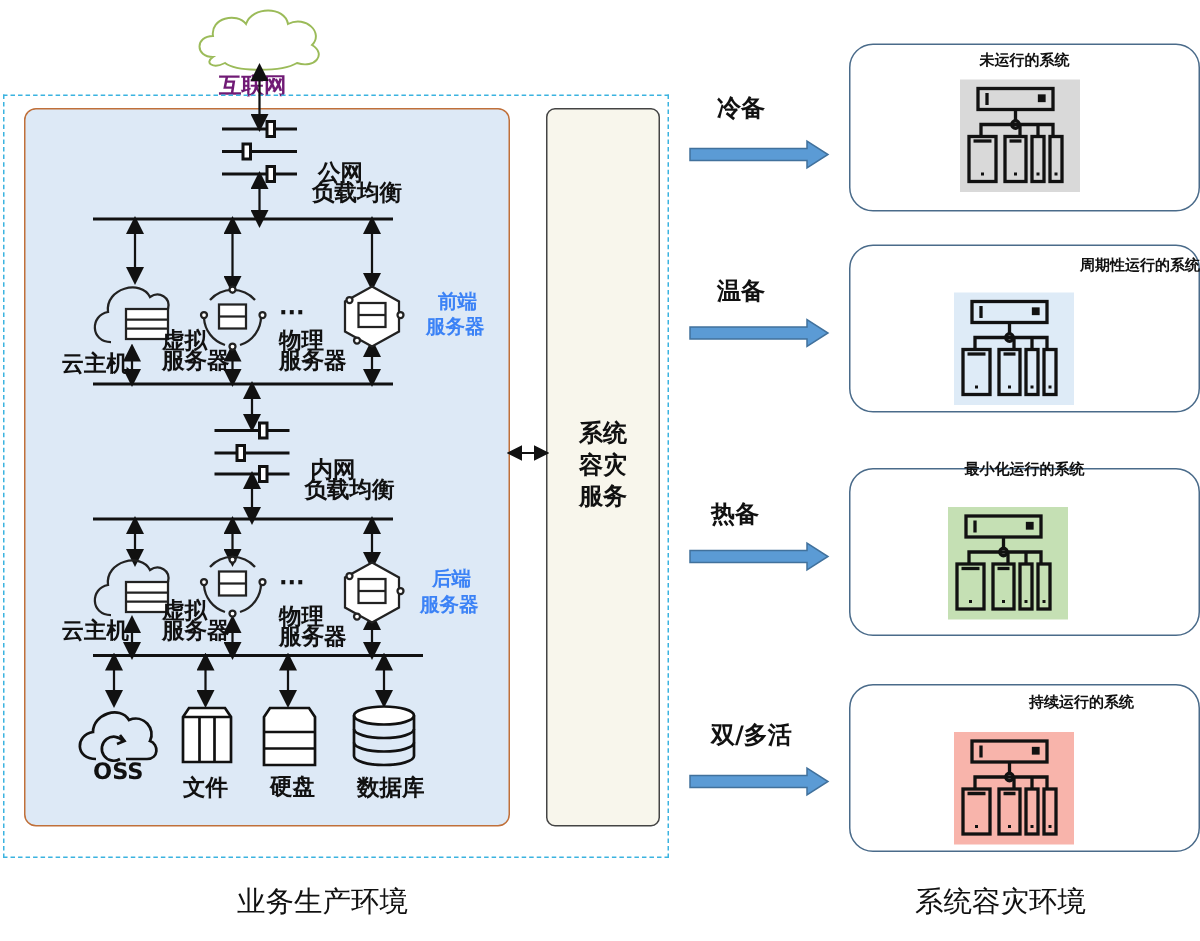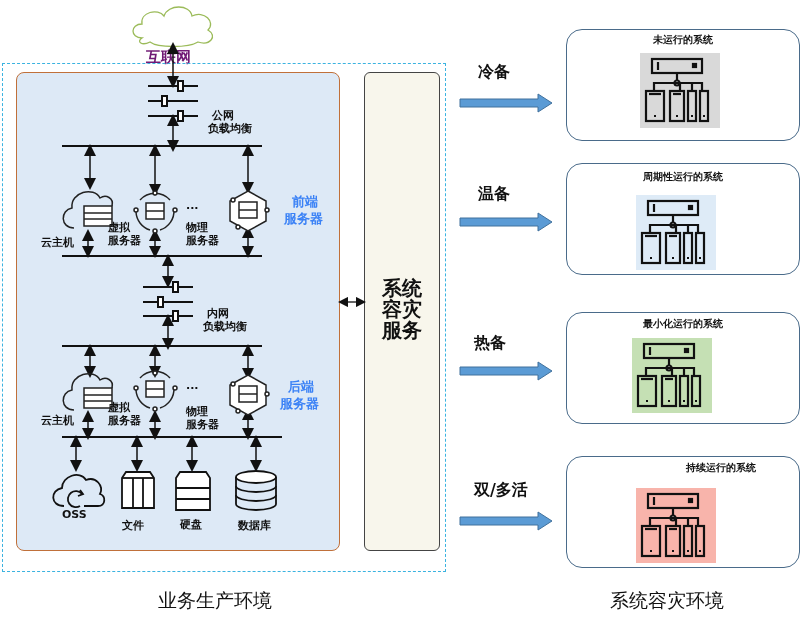--- a/index.html
+++ b/index.html
@@ -1,22 +1,22 @@
 <!DOCTYPE html>
 <html><head>
 <meta charset="utf-8">
 <style>
   html,body{margin:0;padding:0;background:#ffffff;}
   body{width:800px;height:627px;position:relative;overflow:hidden;font-family:"DejaVu Sans",sans-serif;color:#111;}
   .abs{position:absolute;}
   .dotted-frame{left:2px;top:63px;width:444px;height:509px;border:1.5px dashed #3bb3e0;box-sizing:border-box;}
   .prod-panel{left:16px;top:72px;width:324px;height:479px;background:#dde9f6;border:1.5px solid #c0703a;border-radius:8px;box-sizing:border-box;}
   .dr-panel{left:364px;top:72px;width:76px;height:479px;background:#f8f6ec;border:1.5px solid #444;border-radius:6px;box-sizing:border-box;}
-  .dr-text{left:364px;top:278px;width:76px;text-align:center;font-weight:bold;font-size:20px;line-height:21px;font-family:"DejaVu Serif",serif;}
-  .lbl{font-size:11px;font-weight:bold;line-height:13px;white-space:nowrap;}
+  .dr-text{left:364px;top:278px;width:76px;text-align:center;font-weight:bold;font-size:16px;line-height:21px;font-family:"DejaVu Serif",serif;}
+  .lbl{font-size:15px;font-weight:bold;line-height:13px;white-space:nowrap;}
   .big-lbl{font-size:13px;font-weight:bold;line-height:17px;color:#3b82f6;}
   .footer{font-size:19px;font-weight:normal;font-family:"DejaVu Serif",serif;white-space:nowrap;}
   .sys-box{left:566px;width:234px;height:112px;border:1.5px solid #4a6b8a;border-radius:16px;box-sizing:border-box;background:#fff;}
   .sys-title{font-size:10px;font-weight:bold;font-family:Liberation Mono, monospace;text-align:center;width:234px;left:566px;white-space:nowrap;}
   .sys-icon{width:80px;height:75px;}
   .mode-lbl{font-size:16px;font-weight:bold;font-family:"DejaVu Serif",serif;white-space:nowrap;}
   svg{overflow:visible;}
 </style>
 </head>
 <body>
@@ -247,21 +247,21 @@
           <rect x="63" y="62" width="2" height="2"></rect>
         </g>
       </svg></div>
 </div>
 <div>
   <div class="abs mode-lbl" style="left:478px;top:184px;">温备</div>
   <svg class="abs" style="left:460px;top:213px;" width="92" height="18">
       <path d="M0,5 L78,5 L78,0 L92,9 L78,18 L78,13 L0,13 Z" fill="#5b9bd5" stroke="#41719c" stroke-width="1"></path>
     </svg>
   <div class="abs sys-box" style="top:163px;"></div>
-  <div class="abs sys-title" style="top:170px;">周期性运行的系统</div>
+  <div class="abs sys-title" style="top:170px;text-align:right;">周期性运行的系统</div>
   <div class="abs sys-icon" style="left:636px;top:195px;background:#deebf7;"><svg width="80" height="75" viewBox="0 0 80 75">
         <g fill="none" stroke="#111" stroke-width="2.2">
           <rect x="12" y="6" width="50" height="14"></rect>
           <line x1="18" y1="9" x2="18" y2="17"></line>
           <rect x="53" y="11" width="3" height="3" fill="#111"></rect>
           <line x1="37" y1="20" x2="37" y2="28"></line>
           <circle cx="37" cy="30" r="2.5" fill="#fff"></circle>
           <path d="M14,38 L14,30 L62,30 L62,38"></path>
           <line x1="40" y1="30" x2="40" y2="38"></line>
           <line x1="52" y1="30" x2="52" y2="38"></line>
@@ -279,21 +279,21 @@
           <rect x="63" y="62" width="2" height="2"></rect>
         </g>
       </svg></div>
 </div>
 <div>
   <div class="abs mode-lbl" style="left:474px;top:333px;">热备</div>
   <svg class="abs" style="left:460px;top:362px;" width="92" height="18">
       <path d="M0,5 L78,5 L78,0 L92,9 L78,18 L78,13 L0,13 Z" fill="#5b9bd5" stroke="#41719c" stroke-width="1"></path>
     </svg>
   <div class="abs sys-box" style="top:312px;"></div>
-  <div class="abs sys-title" style="top:317px;">最小化运行的系统</div>
+  <div class="abs sys-title" style="top:306px;">最小化运行的系统</div>
   <div class="abs sys-icon" style="left:632px;top:338px;background:#c5e0b4;"><svg width="80" height="75" viewBox="0 0 80 75">
         <g fill="none" stroke="#111" stroke-width="2.2">
           <rect x="12" y="6" width="50" height="14"></rect>
           <line x1="18" y1="9" x2="18" y2="17"></line>
           <rect x="53" y="11" width="3" height="3" fill="#111"></rect>
           <line x1="37" y1="20" x2="37" y2="28"></line>
           <circle cx="37" cy="30" r="2.5" fill="#fff"></circle>
           <path d="M14,38 L14,30 L62,30 L62,38"></path>
           <line x1="40" y1="30" x2="40" y2="38"></line>
           <line x1="52" y1="30" x2="52" y2="38"></line>

